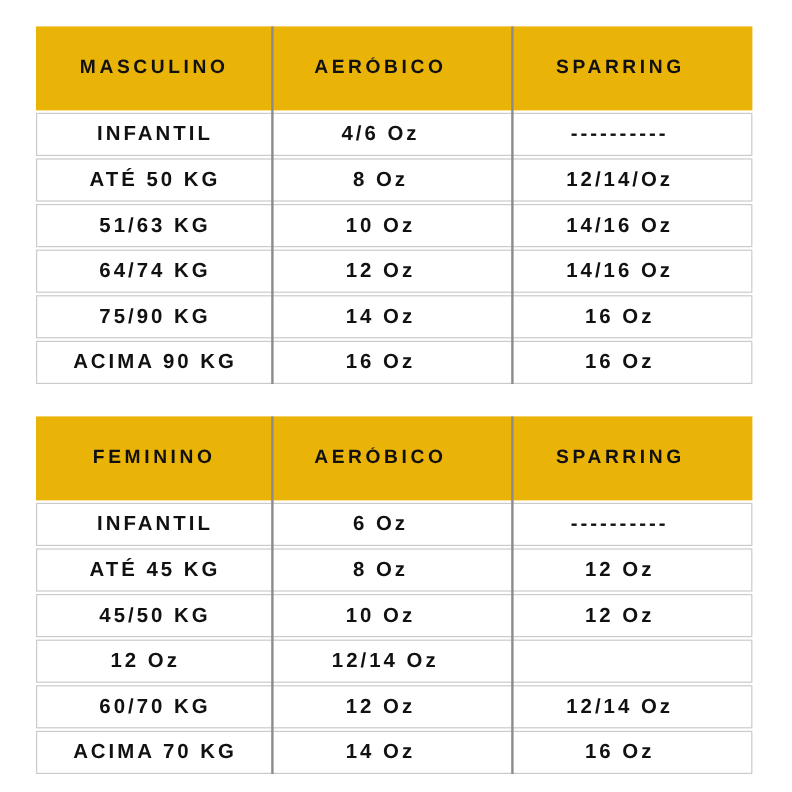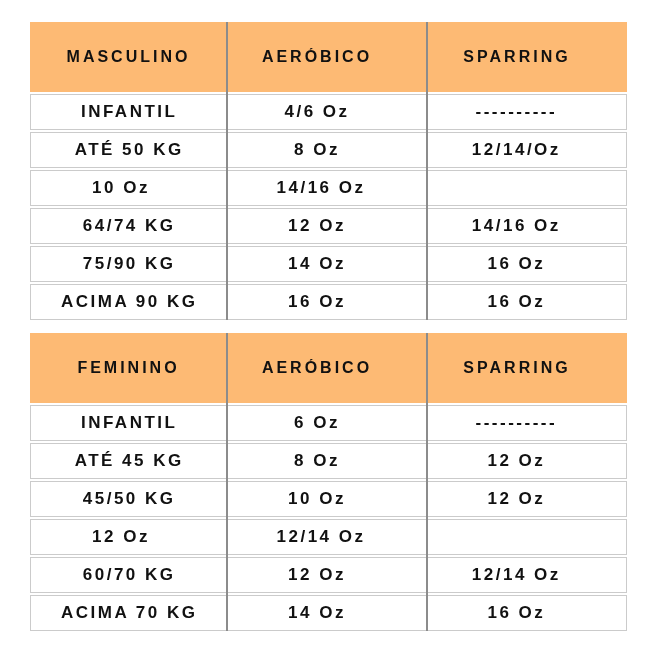--- a/index.html
+++ b/index.html
@@ -18,25 +18,25 @@
     position: absolute;
     left: 30px;
     top: 22px;
     width: 597px;
   }
   .size-table {
     position: relative;
     width: 597px;
   }
   .size-table + .size-table {
-    margin-top: 13px;
+    margin-top: 27px;
   }
   .thead {
     display: flex;
-    background: #fdba74;
+    background: #eab308;
     height: 70px;
     align-items: center;
   }
   .th {
     text-align: center;
     font-weight: bold;
     font-size: 16px;
     letter-spacing: 3px;
     overflow: hidden;
     white-space: nowrap;
@@ -90,20 +90,21 @@
       <div class="td col-0">INFANTIL</div>
       <div class="td col-1">4/6 Oz</div>
       <div class="td col-2">----------</div>
     </div>
     <div class="tr">
       <div class="td col-0">ATÉ 50 KG</div>
       <div class="td col-1">8 Oz</div>
       <div class="td col-2">12/14/Oz</div>
     </div>
     <div class="tr">
+      <div class="td col-0">51/63 KG</div>
       <div class="td col-1">10 Oz</div>
       <div class="td col-2">14/16 Oz</div>
     </div>
     <div class="tr">
       <div class="td col-0">64/74 KG</div>
       <div class="td col-1">12 Oz</div>
       <div class="td col-2">14/16 Oz</div>
     </div>
     <div class="tr">
       <div class="td col-0">75/90 KG</div>

